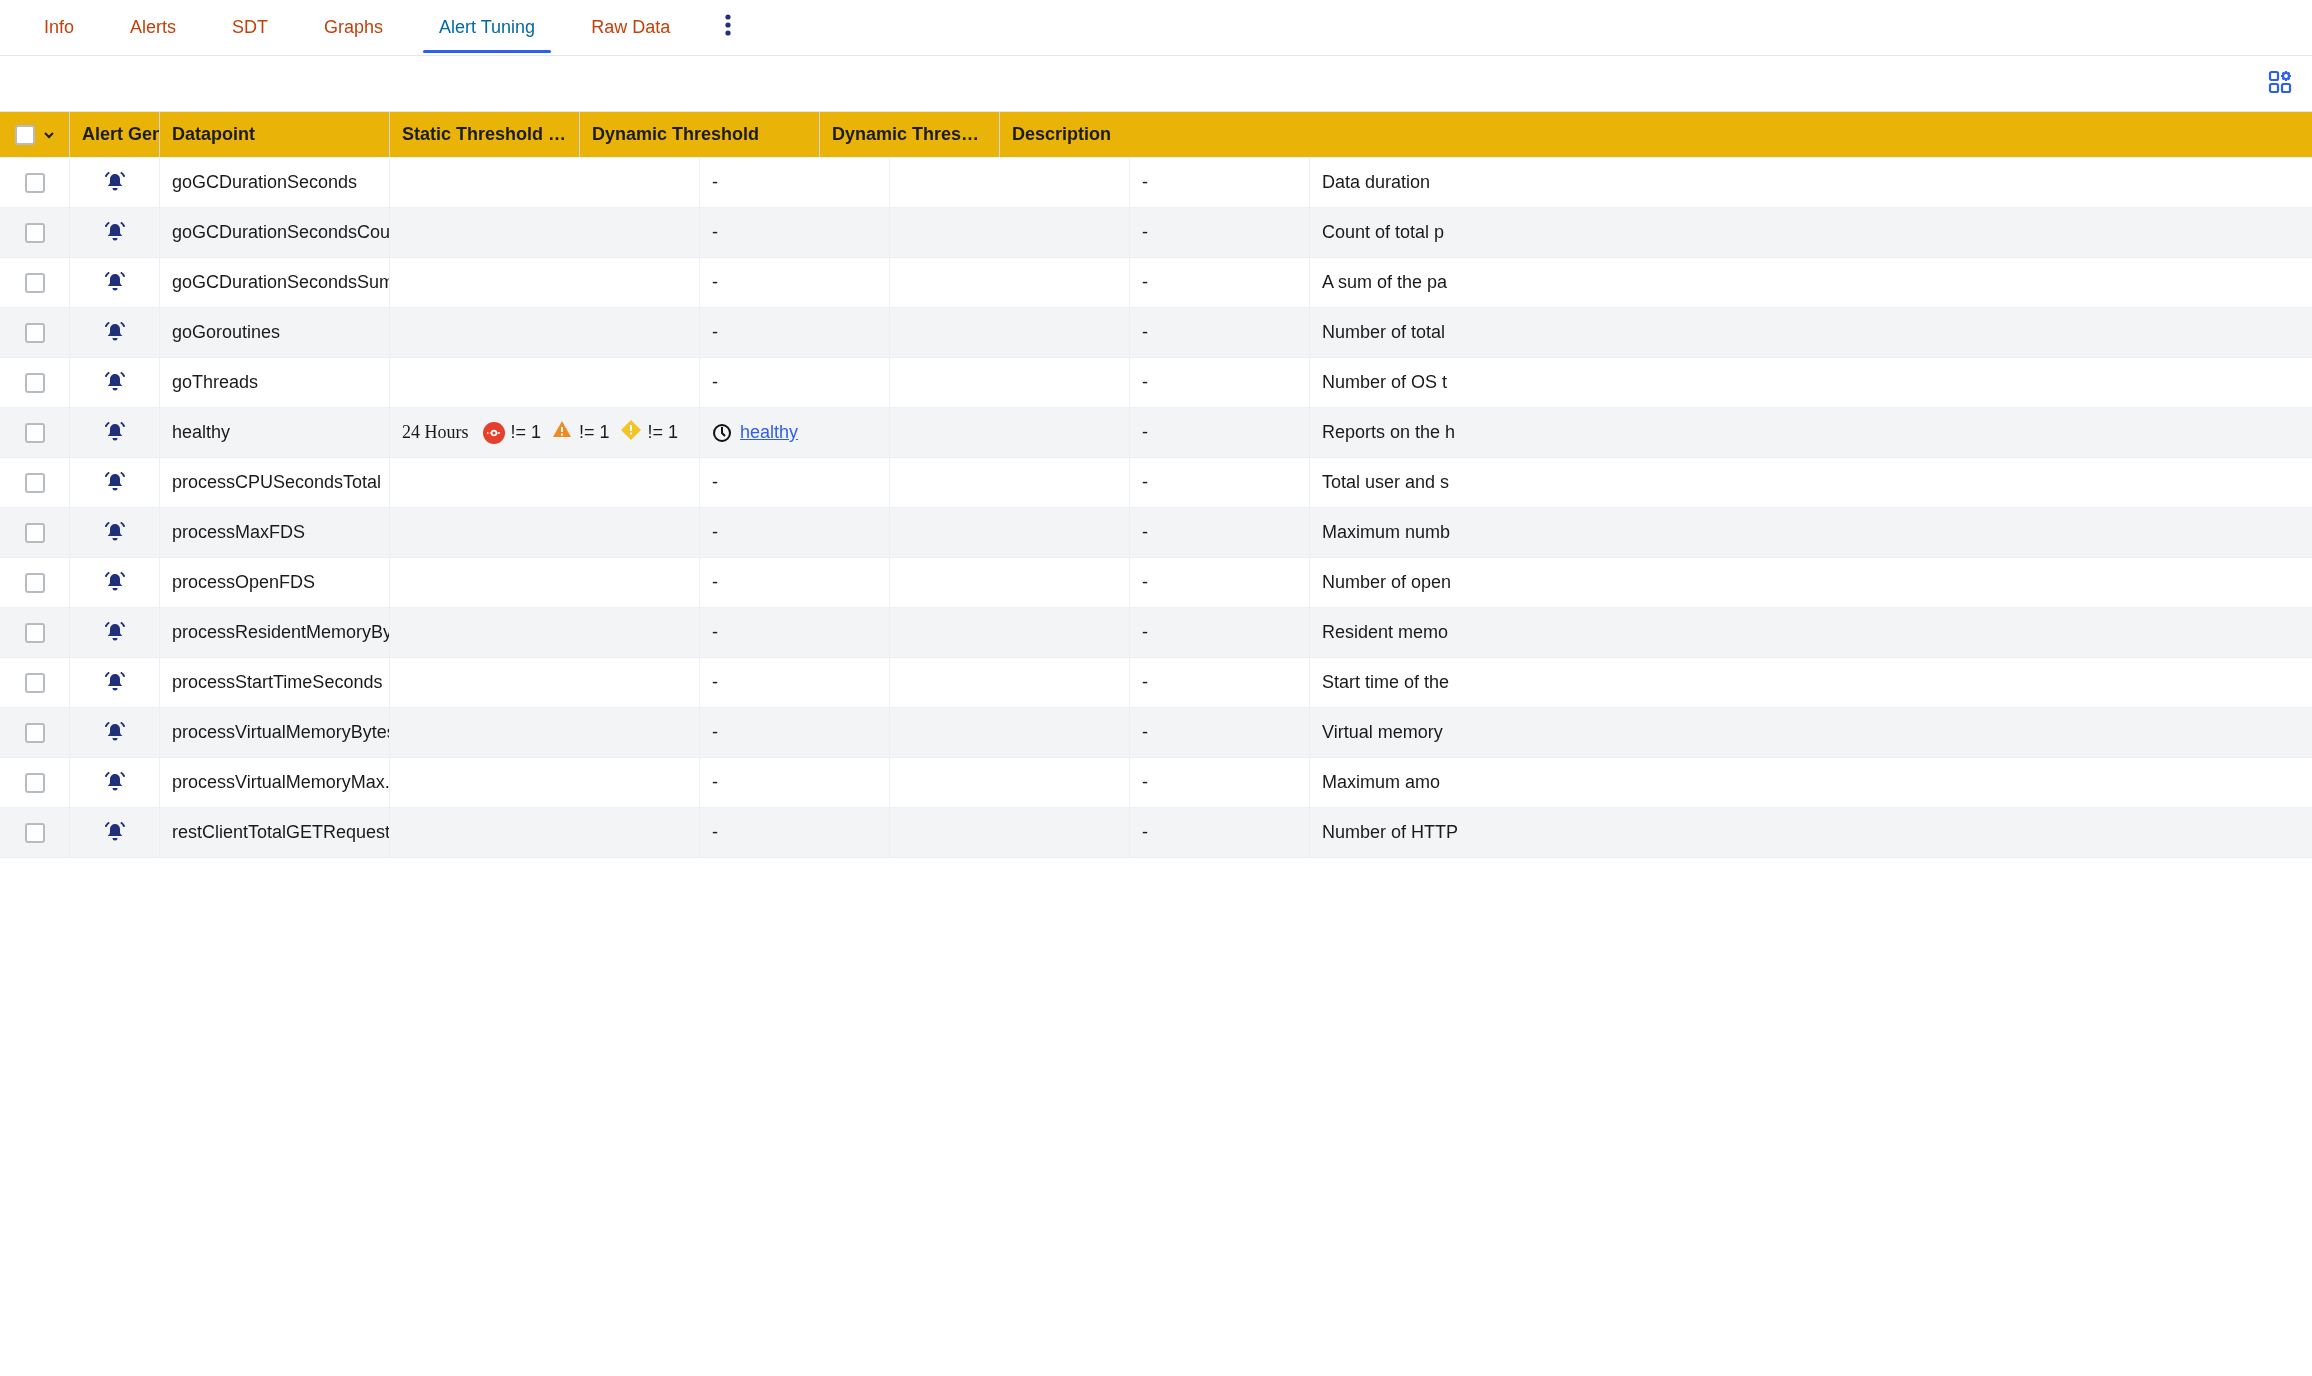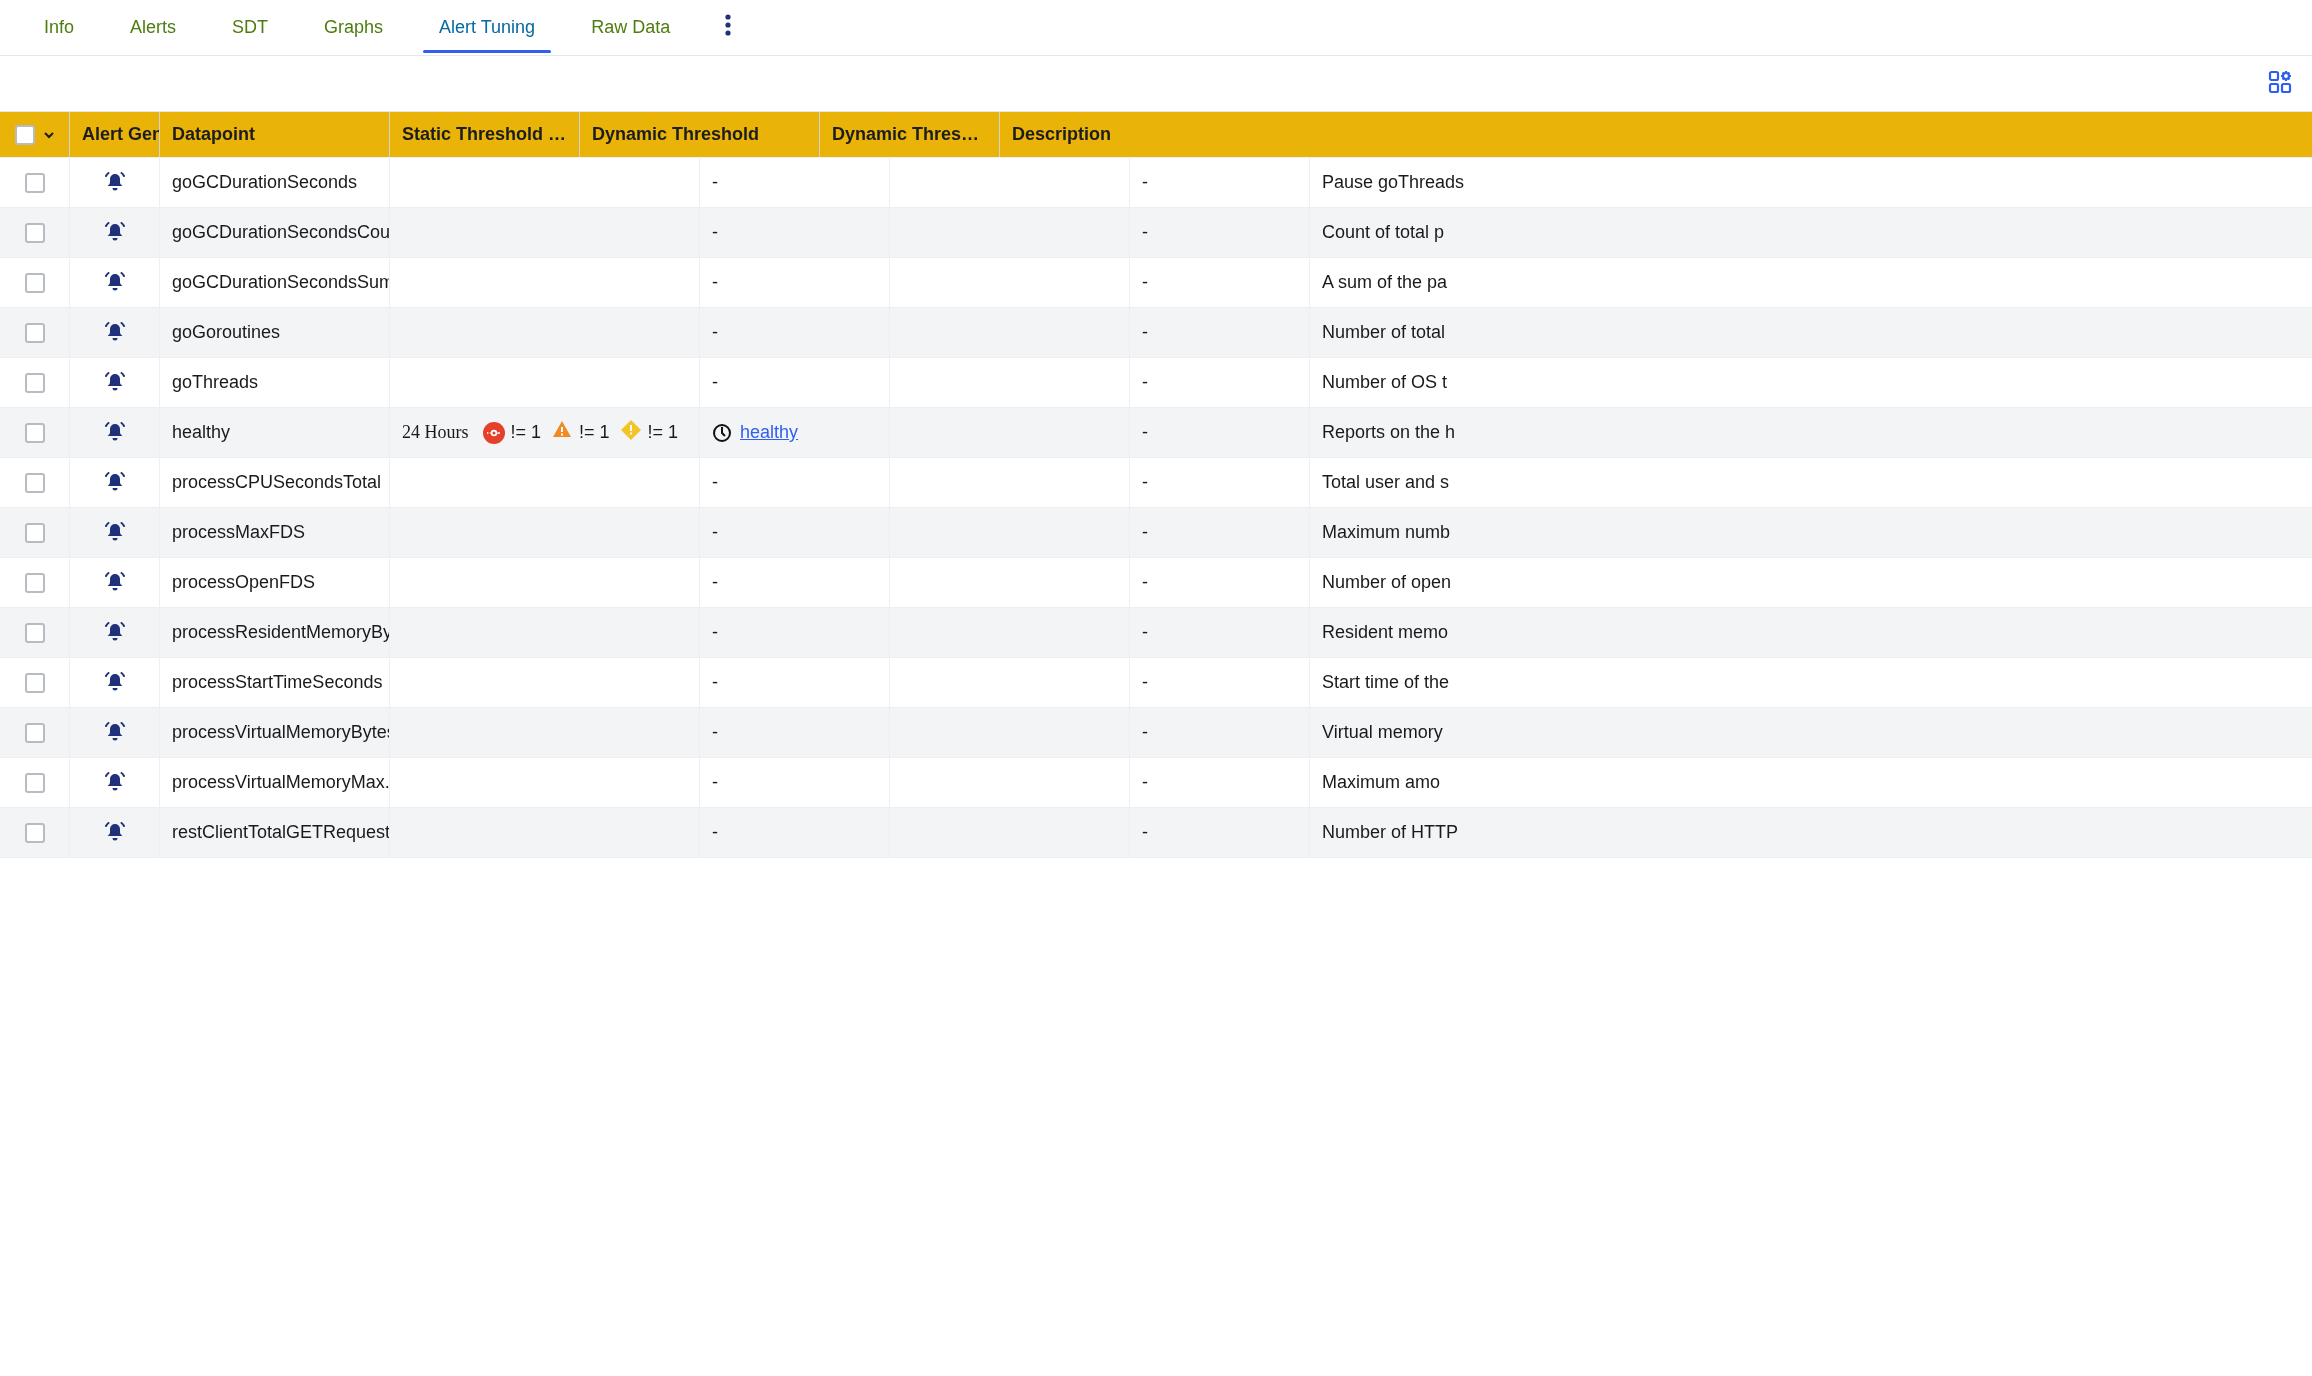--- a/index.html
+++ b/index.html
@@ -15,21 +15,21 @@
     display: flex;
     align-items: center;
     border-bottom: 1px solid #e5e7eb;
     padding: 0 16px;
     height: 56px;
     position: relative;
   }
   .tab {
     padding: 14px 28px;
     cursor: pointer;
-    color: #4d7c0f;
+    color: #c2410c;
     position: relative;
   }
   .tab.active {
     color: #0369a1;
   }
   .tab.active::after {
     content: "";
     position: absolute;
     left: 12px;
     right: 12px;
@@ -206,21 +206,21 @@
             <path fill="currentColor" d="M12 2a5 5 0 00-5 5v3.2c0 .8-.3 1.6-.9 2.2L4.6 14h14.8l-1.5-1.6a3.1 3.1 0 01-.9-2.2V7a5 5 0 00-5-5z"></path>
             <path fill="currentColor" d="M9.5 16a2.5 2.5 0 005 0h-5z"></path>
             <path stroke="currentColor" stroke-width="2" stroke-linecap="round" fill="none" d="M3 4c1-2 2.5-3 2.5-3M21 4c-1-2-2.5-3-2.5-3"></path>
           </svg>
         </div>
         <div class="cell col-datapoint ellipsis">goGCDurationSeconds</div>
         <div class="cell col-static"></div>
         <div class="cell col-staticset">-</div>
         <div class="cell col-dynamic"></div>
         <div class="cell col-dynset">-</div>
-        <div class="cell col-desc ellipsis">Pause goThreads</div>
+        <div class="cell col-desc ellipsis">Data duration</div>
       </div>
       <div class="row zebra">
         <div class="cell col-checkbox center">
           <div class="checkbox"></div>
         </div>
         <div class="cell col-alertgen center bell-icon">
           <svg width="24" height="22" viewBox="0 0 24 22">
             <path fill="currentColor" d="M12 2a5 5 0 00-5 5v3.2c0 .8-.3 1.6-.9 2.2L4.6 14h14.8l-1.5-1.6a3.1 3.1 0 01-.9-2.2V7a5 5 0 00-5-5z"></path>
             <path fill="currentColor" d="M9.5 16a2.5 2.5 0 005 0h-5z"></path>
             <path stroke="currentColor" stroke-width="2" stroke-linecap="round" fill="none" d="M3 4c1-2 2.5-3 2.5-3M21 4c-1-2-2.5-3-2.5-3"></path>

